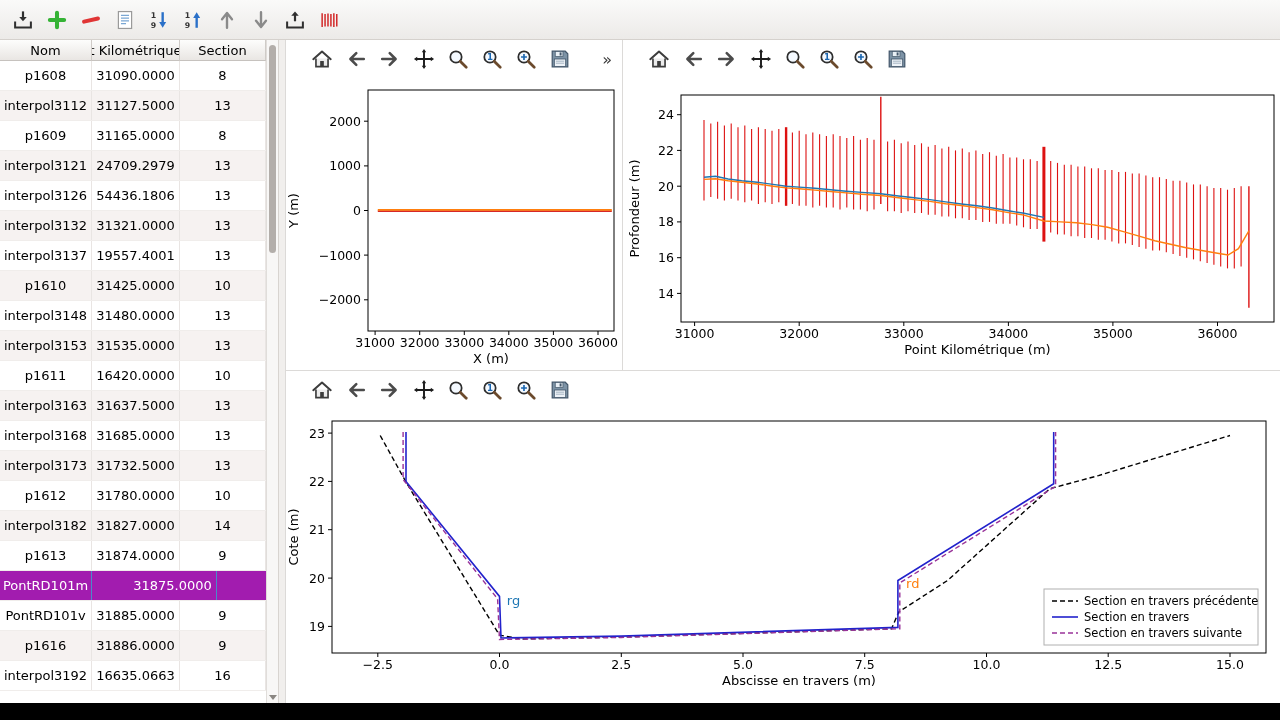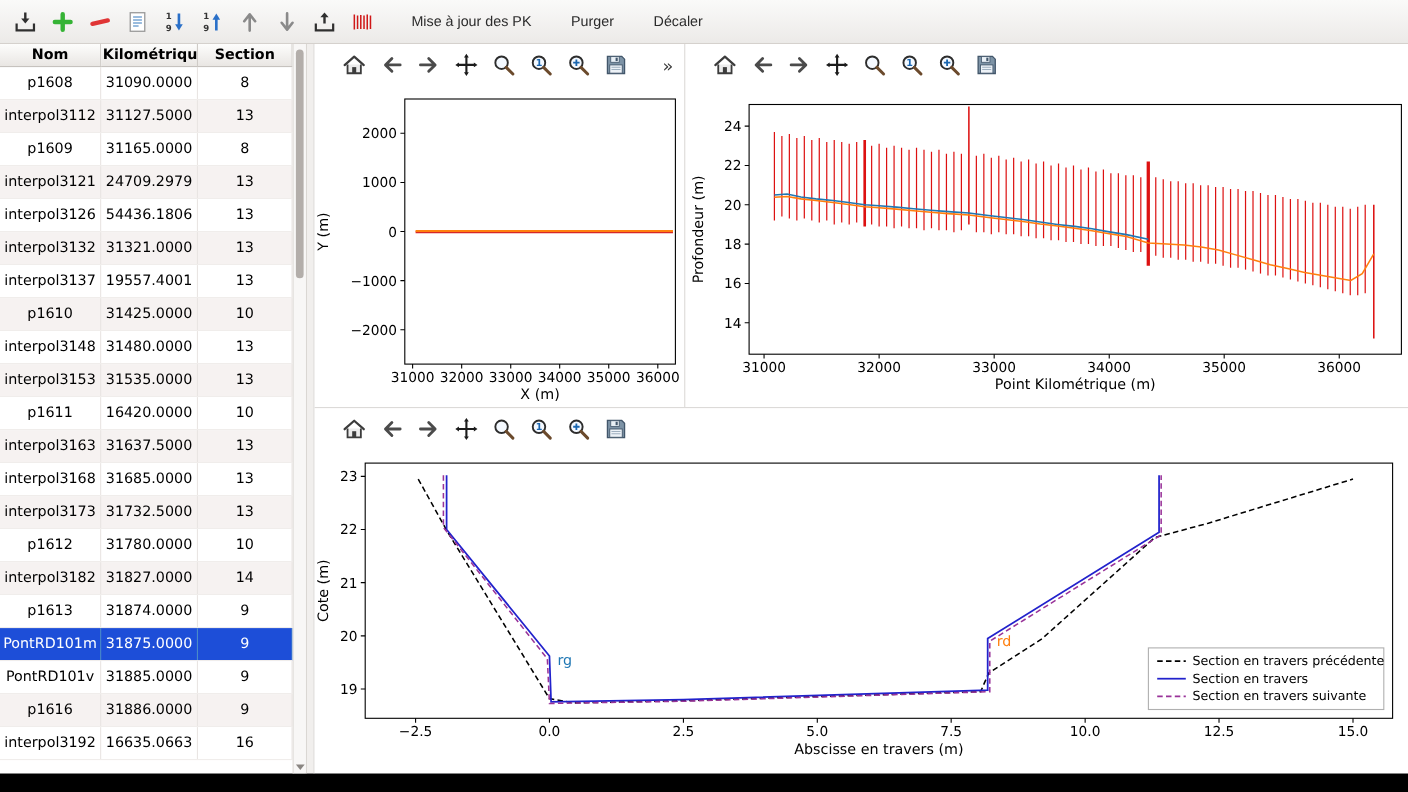--- a/index.html
+++ b/index.html
@@ -12,27 +12,27 @@
     display:flex; align-items:center; justify-content:center; margin-right:4px; }
   .tb-btn svg { width:22px; height:22px; }
   .tb-text { border:none; background:transparent; font-size:13px; color:#2b2b2b;
     padding:6px 10px; margin-left:16px; }
 
   .main { display:flex; height:663px; }
   .left-panel { width:278px; display:flex; background:#fff; }
   .table-wrap { width:266px; }
   .thead { display:grid; grid-template-columns:92px 88px 86px; height:21px; }
   .th { background:linear-gradient(#fdfdfc,#e9e6e3); border-right:1px solid #cfcbc7;
-    border-bottom:1px solid #c6c2be; font-weight:bold; font-size:13px;
+    border-bottom:1px solid #c6c2be; font-weight:normal; font-size:13px;
     display:flex; align-items:center; justify-content:center;
     overflow:hidden; white-space:nowrap; }
   .trow { display:grid; grid-template-columns:92px 88px 86px; height:30px;
     border-bottom:1px solid #f0edeb; background:#fff; }
   .trow.alt { background:#f6f2f1; }
-  .trow.selected, .trow.selected.alt { background:#1d4ed8; color:#fff; }
+  .trow.selected, .trow.selected.alt { background:#a21caf; color:#fff;gap:37px; }
   .td { font-size:13px; display:flex; align-items:center; justify-content:center;
     border-right:1px solid #e9e5e3; overflow:hidden; white-space:nowrap; }
   .trow.selected .td { border-right-color:#4a8ac8; }
 
   .vscroll { width:12px; background:#f8f7f6; border-left:1px solid #e0ddda; position:relative; }
   .vthumb { position:absolute; left:2px; width:7px; top:5px; height:208px;
     background:#b3aeaa; border-radius:4px; }
   .vdown { position:absolute; bottom:3px; left:2px; width:0; height:0;
     border-left:4px solid transparent; border-right:4px solid transparent;
     border-top:5px solid #8a8682; }
@@ -140,25 +140,20 @@
           </svg>
         </span>
       </button>
       <button class="tb-btn">
         <span style="display: flex;">
           <svg viewBox="0 0 24 24" style="width: 22px; height: 22px;">
             <path d="M4.5 4.5v15M7.7 5.5v13.5M10.9 5v14M14.1 5.5v13.5M17.3 4.5v15M20.5 5.5v13.5" stroke="#cf1717" stroke-width="1.5" fill="none"></path>
           </svg>
         </span>
       </button>
-    </span>
-  <span style="display:flex;align-items:center;">
-      <button class="tb-text">Mise à jour des PK</button>
-      <button class="tb-text">Purger</button>
-      <button class="tb-text">Décaler</button>
     </span>
 </div>
 
 <div class="main">
   <div class="left-panel">
     <div class="table-wrap">
       <div class="thead">
           <div class="th">Nom</div>
           <div class="th">t Kilométrique</div>
           <div class="th">Section</div>

